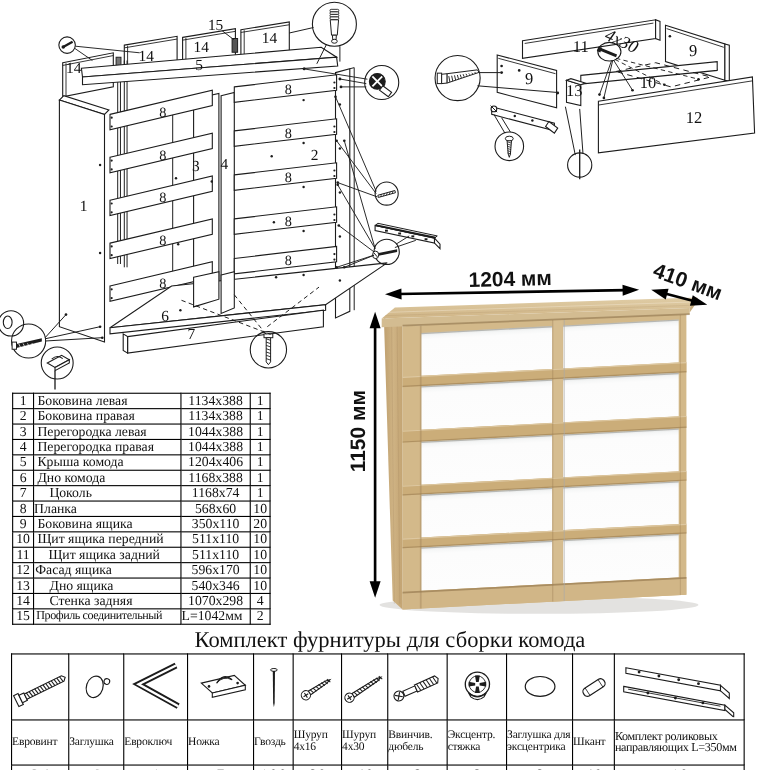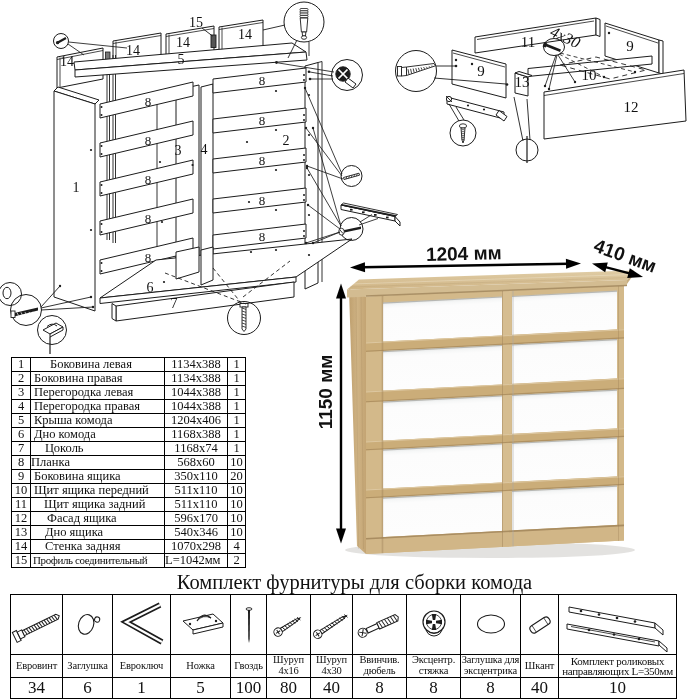--- a/index.html
+++ b/index.html
@@ -4,21 +4,21 @@
 #page{position:relative;width:689px;height:700px;background:#fff;overflow:hidden;}
 table{border-collapse:collapse;table-layout:fixed;color:#111;}
 td{border:1px solid #000;padding:0;overflow:hidden;box-sizing:border-box;}
 .pt{font-family:'Liberation Serif',serif;font-size:12.5px;}
 .pt td{height:13.55px;line-height:13px;white-space:nowrap;}
 .pt .c{text-align:center;}
 .pt .l{text-align:left;}
 .ht{font-family:'Liberation Serif',serif;}
 .ht svg{display:block;margin:0 auto;}
 .ht .ri td{height:60px;text-align:center;vertical-align:middle;}
-.ht .hl{font-size:10.5px;line-height:10.8px;text-align:center;height:23px;vertical-align:middle;letter-spacing:-0.2px;white-space:nowrap;}
+.ht .hl{font-size:10.5px;line-height:10.8px;text-align:left;height:41px;vertical-align:middle;letter-spacing:-0.2px;white-space:nowrap;}
 .ht .hs{font-size:11px;line-height:10.2px;letter-spacing:-0.3px;}
 .ht .hq{font-size:17px;text-align:center;height:20px;vertical-align:middle;}
 </style></head>
 <body>
 <div id="page">
 <svg width="689" height="356" viewBox="0 0 689 356" style="position:absolute;left:0;top:0" font-family="'Liberation Serif',serif" fill="#111">
       <path d="M57,57 L103,48 L103,79 L57,88 Z" stroke="#1c1c1c" stroke-width="1" fill="white"></path>
       <line x1="60" y1="57.5" x2="60" y2="88" stroke="#1c1c1c" stroke-width="0.8"></line>
       <line x1="57" y1="59.5" x2="103" y2="50.5" stroke="#1c1c1c" stroke-width="0.8"></line>
       <path d="M113,41 L161,33 L161,63 L113,71 Z" stroke="#1c1c1c" stroke-width="1" fill="white"></path>
@@ -387,21 +387,21 @@
 <table class="pt" style="position:absolute;left:11px;top:357px;width:234px;">
       <colgroup>
         <col style="width:19px">
         <col style="width:134px">
         <col style="width:63px">
         <col style="width:18px">
       </colgroup>
       <tbody>
         <tr>
           <td class="c">1</td>
-          <td class="l" style="padding-left:19px">Боковина левая</td>
+          <td class="l" style="padding-left:3px">Боковина левая</td>
           <td class="c">1134x388</td>
           <td class="c">1</td>
         </tr>
         <tr>
           <td class="c">2</td>
           <td class="l" style="padding-left:3px">Боковина правая</td>
           <td class="c">1134x388</td>
           <td class="c">1</td>
         </tr>
         <tr>
@@ -453,21 +453,21 @@
           <td class="c">10</td>
         </tr>
         <tr>
           <td class="c">11</td>
           <td class="l" style="padding-left:13px">Щит ящика задний</td>
           <td class="c">511x110</td>
           <td class="c">10</td>
         </tr>
         <tr>
           <td class="c">12</td>
-          <td class="l" style="padding-left:16px">Фасад ящика</td>
+          <td class="l" style="padding-left:1px">Фасад ящика</td>
           <td class="c">596x170</td>
           <td class="c">10</td>
         </tr>
         <tr>
           <td class="c">13</td>
           <td class="l" style="padding-left:14px">Дно ящика</td>
           <td class="c">540x346</td>
           <td class="c">10</td>
         </tr>
         <tr>

